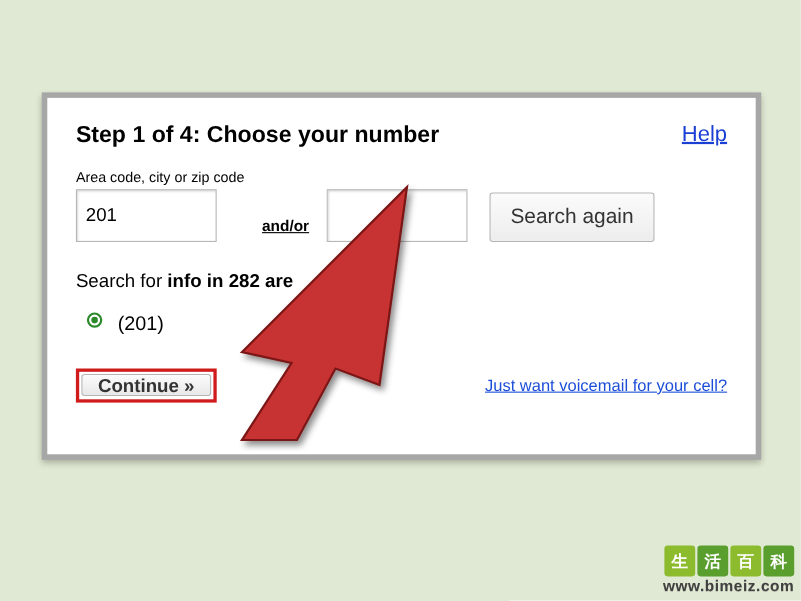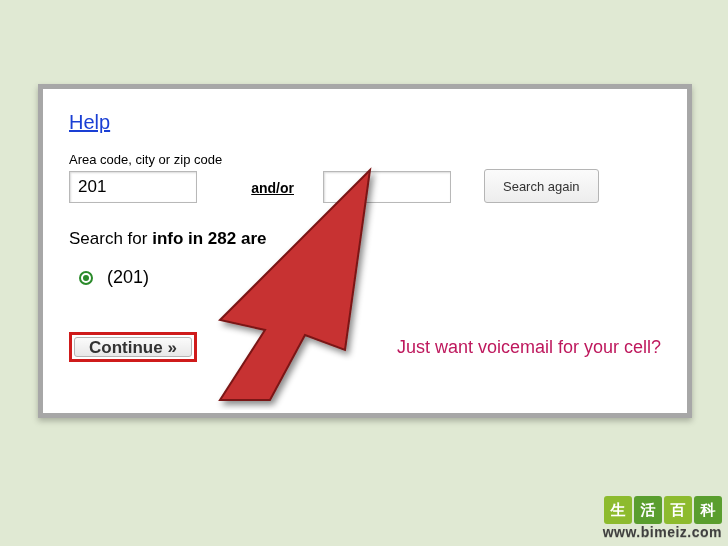--- a/index.html
+++ b/index.html
@@ -41,68 +41,67 @@
     }
     .help-link {
       color: #1a3fd4;
       font-size: 20px;
       text-decoration: underline;
       cursor: pointer;
     }
     .search-row {
       display: flex;
       align-items: flex-end;
-      gap: 23px;
+      gap: 10px;
       margin-bottom: 26px;
     }
     .field-group { display: flex; flex-direction: column; }
     .field-label {
       font-size: 13px;
       color: #000;
       margin-bottom: 4px;
     }
     .text-input {
       border: 1px solid #b8b8b8;
       box-shadow: inset 1px 1px 2px rgba(0,0,0,0.15);
       font-size: 17px;
       padding: 4px 8px;
-      height: 32px;
+      height: 48px;
     }
     .area-input { width: 128px; }
     .word-input { width: 128px; }
     .andor {
       font-size: 14px;
       color: #000;
       padding-bottom: 7px;
       margin: 0 6px;
       font-weight: bold;
       text-decoration: underline;
     }
     .search-btn {
-      height: 34px;
+      height: 45px;
       padding: 0 18px;
-      font-size: 13px;
+      font-size: 19px;
       color: #333;
       background: linear-gradient(#fbfbfb, #ededed);
       border: 1px solid #b5b5b5;
       border-radius: 3px;
       cursor: pointer;
       margin-left: 10px;
     }
     .results-line {
       font-size: 17px;
       color: #000;
       margin-bottom: 18px;
     }
     .results-line .bold { font-weight: bold; }
     .radio-row {
       display: flex;
-      align-items: center;
       margin-left: 10px;
-      margin-bottom: 44px;
+      margin-bottom: 30px;
     }
     .radio-outer {
       width: 14px; height: 14px;
       border: 2px solid #2a8a2a;
       border-radius: 50%;
       display: flex; align-items: center; justify-content: center;
       margin-right: 14px;
     }
     .radio-inner {
       width: 6px; height: 6px;
@@ -125,22 +124,23 @@
       padding: 0 14px;
       font-size: 17px;
       font-weight: bold;
       color: #333;
       background: linear-gradient(#fbfbfb, #e8e8e8);
       border: 1px solid #b5b5b5;
       border-radius: 3px;
       cursor: pointer;
     }
     .voicemail-link {
-      color: #be185d;
-      font-size: 18px;
+      color: #1d4ed8;
+      font-size: 15px;
+      text-decoration: underline;
       cursor: pointer;
     }
     .arrow-overlay {
       position: absolute;
       left: 170px;
       top: 150px;
       pointer-events: none;
     }
     .watermark {
       position: absolute;
@@ -175,20 +175,21 @@
       text-shadow: 0 1px 0 rgba(0,0,0,0.15);
     }
   </style>
 </head>
 <body>
 
 <div class="outer-frame">
   <div class="panel">
 
     <div class="panel-header">
+      <div class="step-title">Step 1 of 4: Choose your number</div>
       <a class="help-link">Help</a>
     </div>
 
     <div class="search-row">
       <div class="field-group">
         <span class="field-label">Area code, city or zip code</span>
         <input class="text-input area-input" type="text" value="201" style="">
       </div>
       <span class="andor">and/or</span>
       <div class="field-group">

